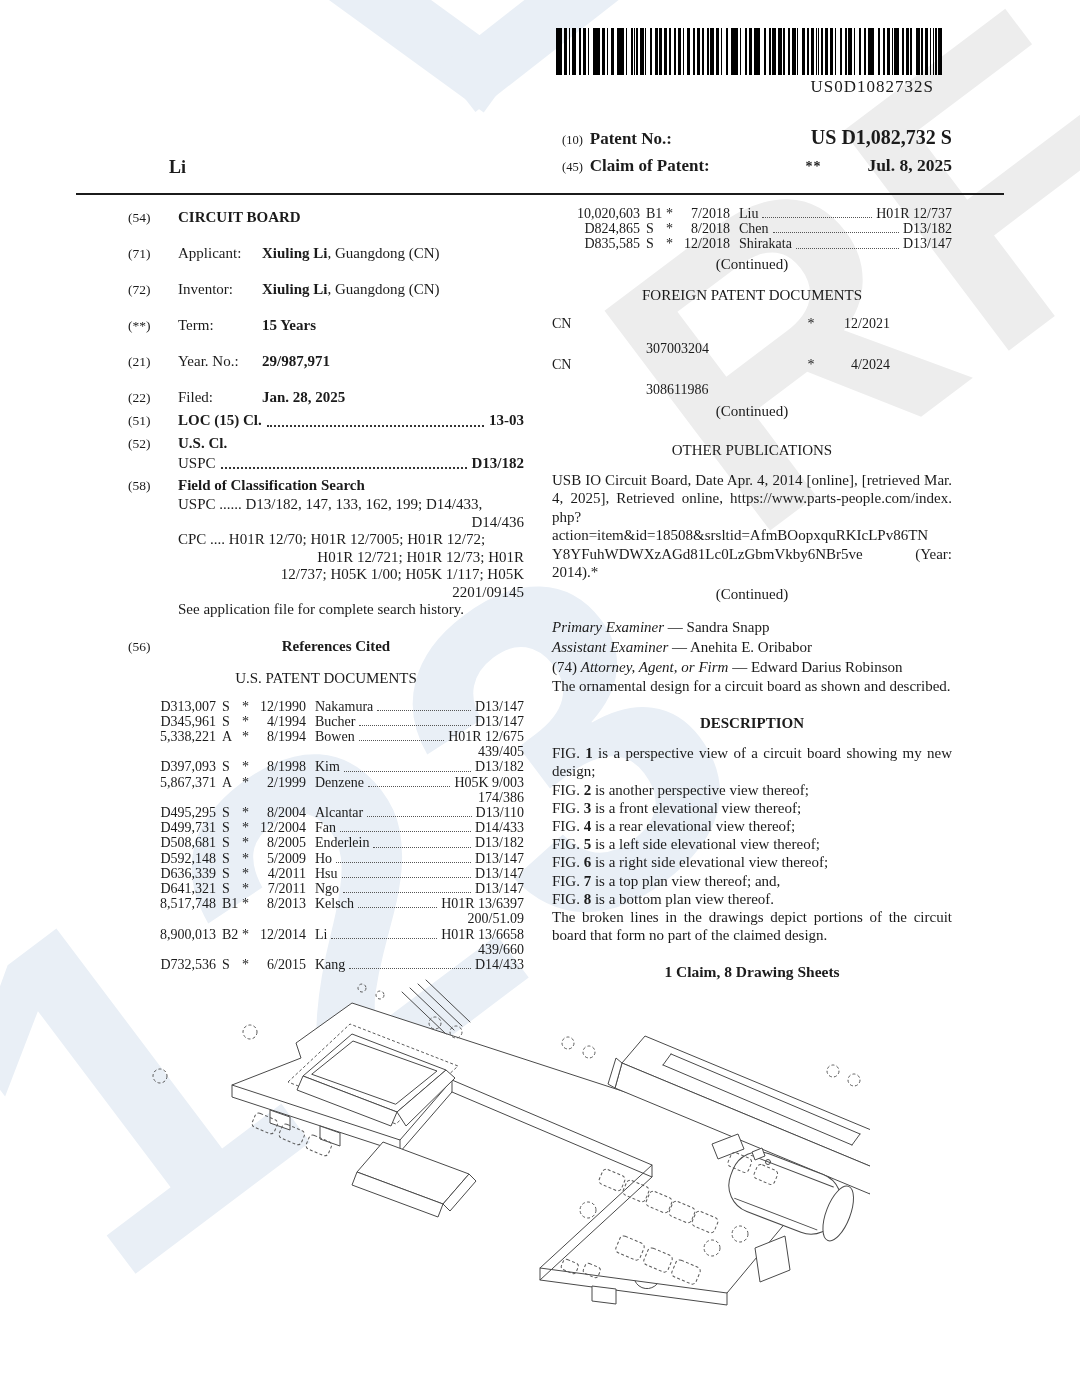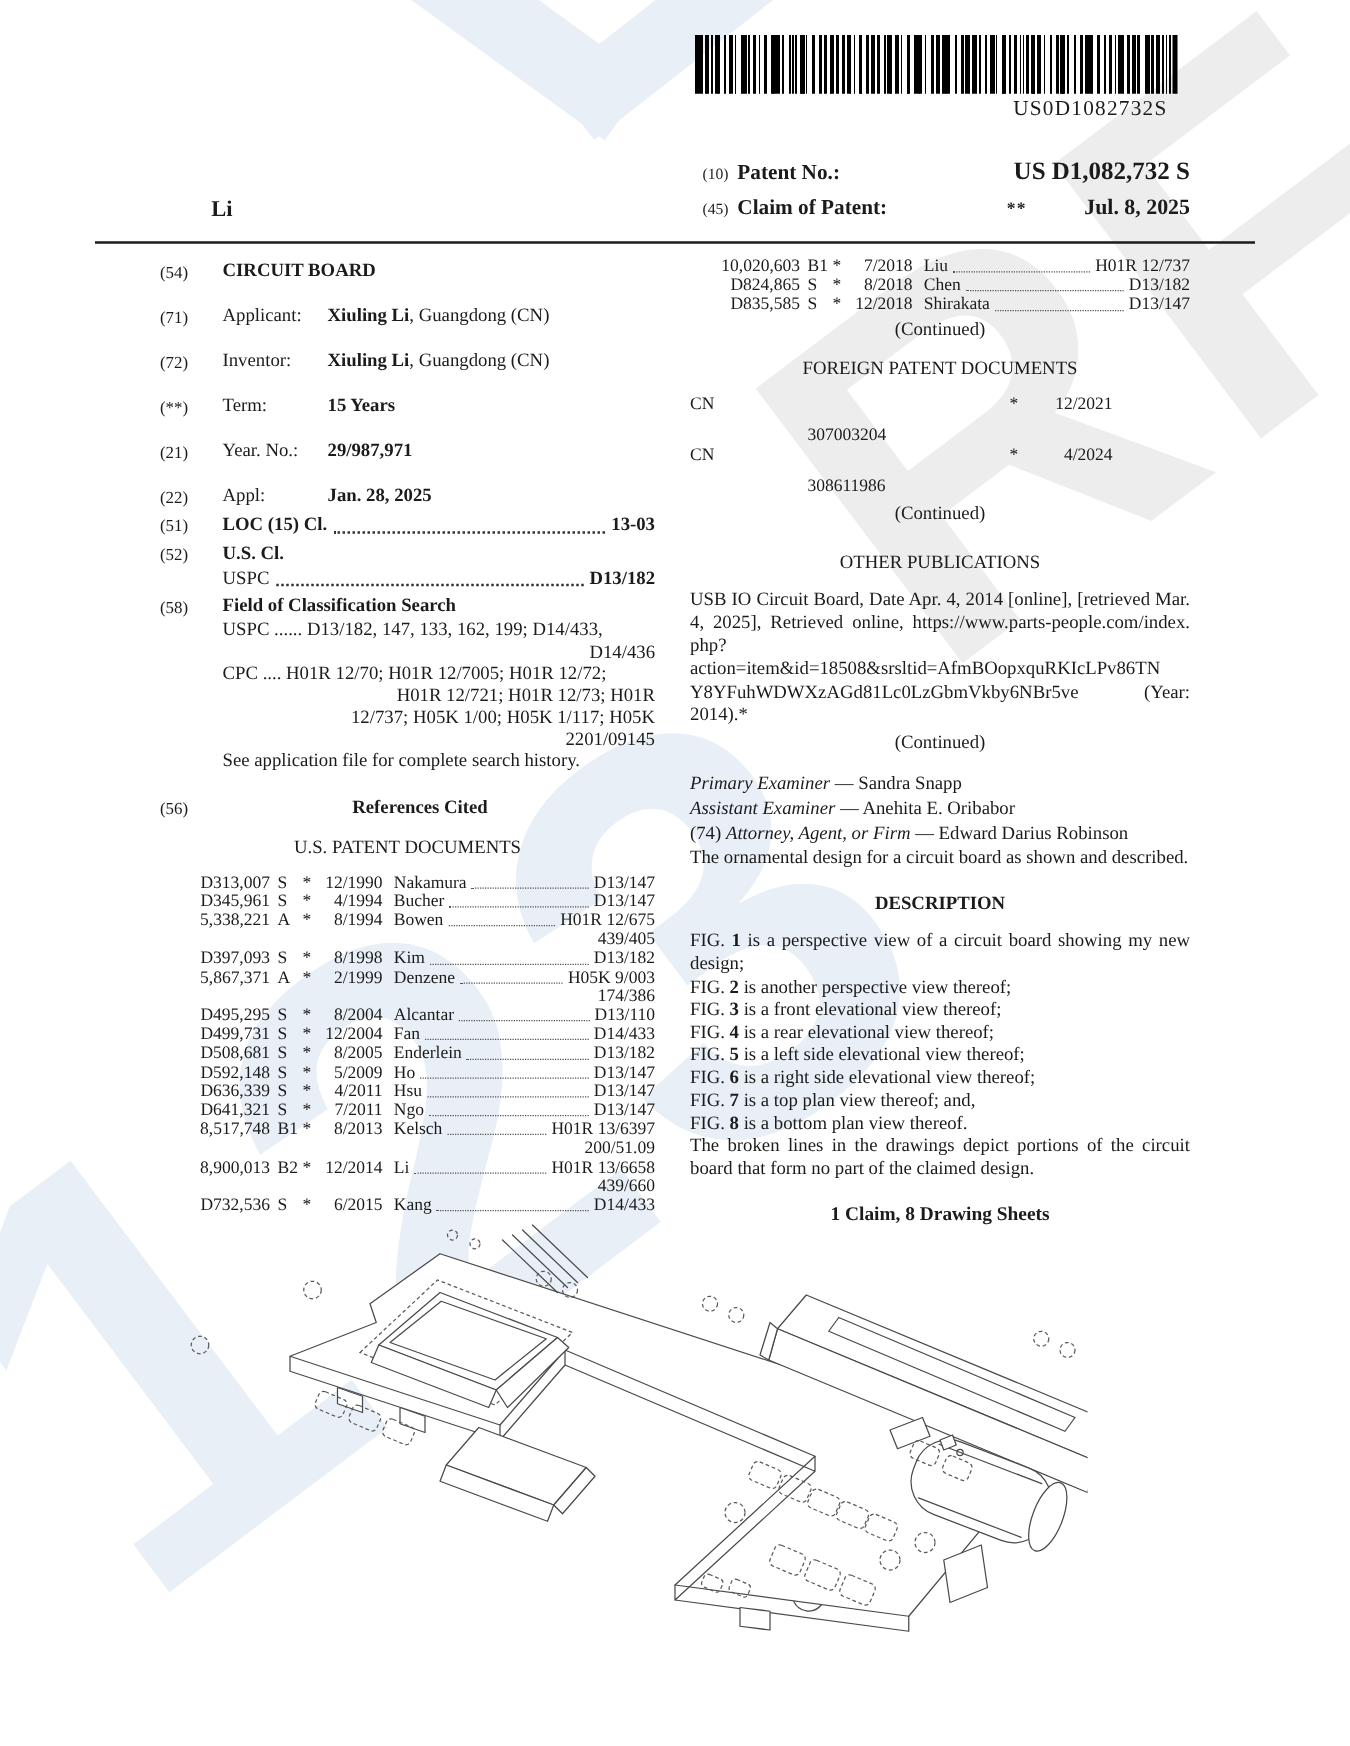--- a/index.html
+++ b/index.html
@@ -137,21 +137,21 @@
     </div>
 
     <div class="fld">
       <span class="fnum">(21)</span>
       <span class="flabel">Year. No.:</span>
       <span class="fval b">29/987,971</span>
     </div>
 
     <div class="fld tight">
       <span class="fnum">(22)</span>
-      <span class="flabel">Appl:</span>
+      <span class="flabel">Filed:</span>
       <span class="fval b">Jan. 28, 2025</span>
     </div>
 
     <div class="fld tight">
       <span class="fnum">(51)</span>
       <span class="b">LOC (15) Cl.</span>
       <span class="dots"></span>
       <span class="b">13-03</span>
     </div>
 

